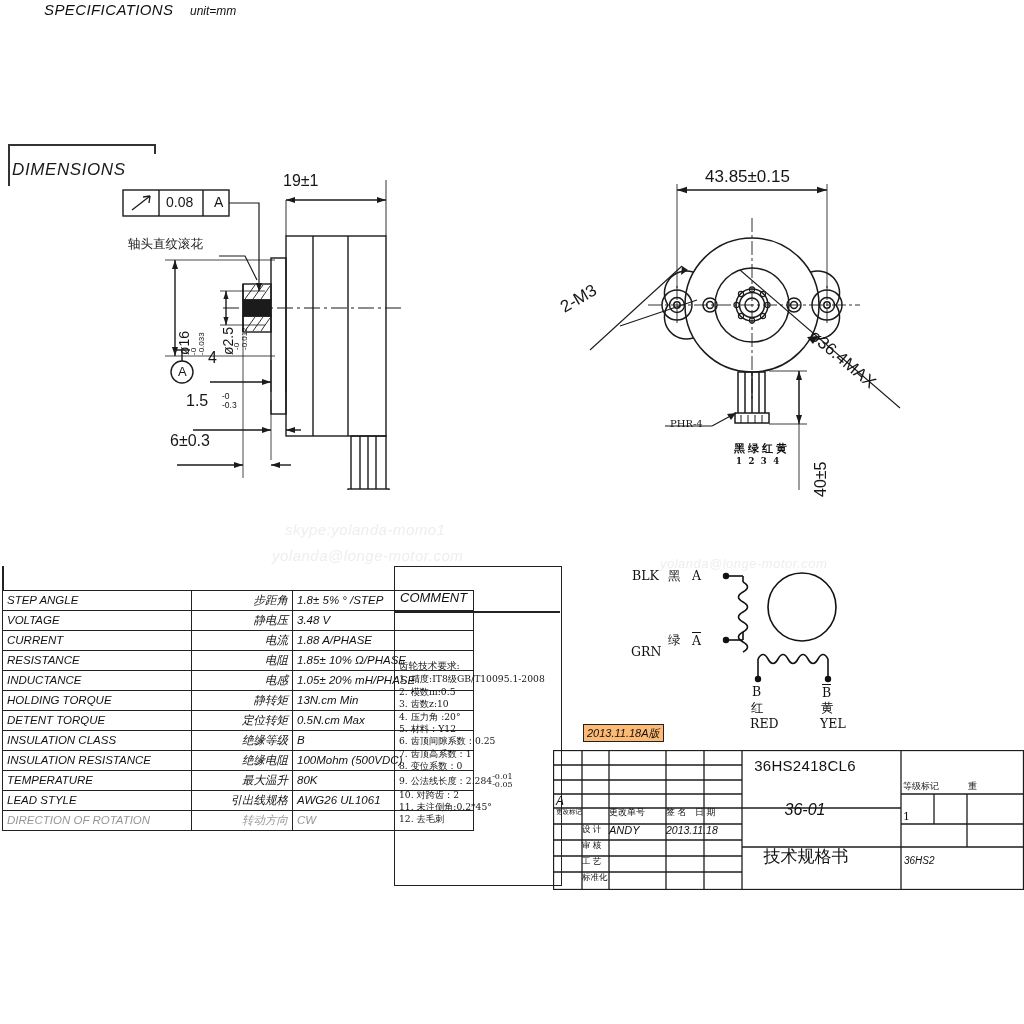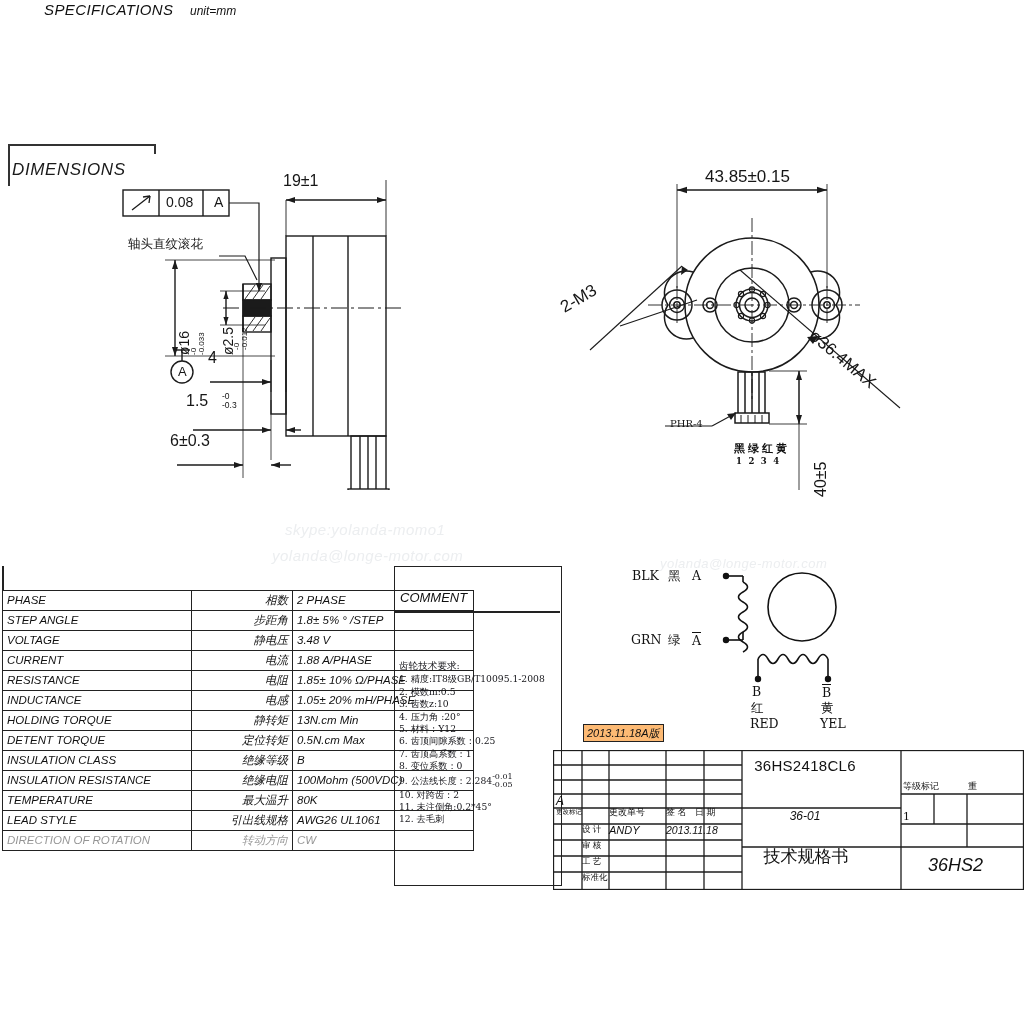--- a/index.html
+++ b/index.html
@@ -53,24 +53,24 @@
 
   
   #wiring{position:absolute;left:630px;top:548px;width:270px;height:185px;}
   #wiring .txt{position:absolute;font-family:"DejaVu Serif", serif;font-size:12.5px;color:#111;}
   #verBox{position:absolute;left:583px;top:724px;border:1.6px solid #222;
           padding:0 3px;font-size:11px;font-style:italic;font-family:"Liberation Sans",sans-serif;
           background:#fdba74;line-height:16px;height:16px;}
   #tbPart{position:absolute;left:720px;top:757px;width:170px;text-align:center;
           font-size:15px;letter-spacing:.3px;font-family:"Liberation Sans",sans-serif;}
   #tbCode{position:absolute;left:720px;top:801px;width:170px;text-align:center;
-          font-size:12px;font-style:italic;font-family:"Liberation Sans",sans-serif;margin-top:8px;}
+          font-size:16px;font-style:italic;font-family:"Liberation Sans",sans-serif;}
   #tbDoc{position:absolute;left:718px;top:845px;width:176px;text-align:center;
          font-size:17px;font-family:"DejaVu Sans",sans-serif;}
-  #tbModel{position:absolute;left:928px;top:855px;font-size:18px;font-style:italic;}
+  #tbModel{position:absolute;left:904px;top:855px;font-size:10px;font-style:italic;}
 
   
   .wm{position:absolute;color:#eceef0;font-size:15px;font-style:italic;
       letter-spacing:.5px;white-space:nowrap;}
 
   
   .dtxt{position:absolute;font-family:"Liberation Sans", sans-serif;color:#161616;}
   .cnt{position:absolute;font-family:"DejaVu Sans", sans-serif;color:#161616;}
   .rot90{transform-origin:0 0;transform:rotate(-90deg);}
   .frac{display:inline-block;font-size:8px;line-height:8px;text-align:left;vertical-align:middle;}
@@ -309,26 +309,20 @@
   <div style="position:absolute;left:736px;top:456px;font-family:'DejaVu Serif',serif;
               font-size:8.5px;letter-spacing:6.5px;font-weight:bold;">
     <span>1</span><span>2</span><span>3</span><span>4</span>
   </div>
   <div class="dtxt rot90" style="left:812px;top:497px;font-size:16px;">40±5</div>
 
   <div id="specWrap">
     <div id="specHeadRow"></div>
     <table class="spec">
       <tbody id="specBody">
-          <tr>
-            <td class="c-en">PHASE</td>
-            <td class="c-cn">相数</td>
-            <td class="c-val">2  PHASE</td>
-            <td class="c-cmt" style="border: none;"></td>
-          </tr>
           <tr>
             <td class="c-en">STEP ANGLE</td>
             <td class="c-cn">步距角</td>
             <td class="c-val">1.8± 5% ° /STEP</td>
             <td class="c-cmt" style="border: none;"></td>
           </tr>
           <tr>
             <td class="c-en">VOLTAGE</td>
             <td class="c-cn">静电压</td>
             <td class="c-val">3.48 V</td>
@@ -438,21 +432,21 @@
         <line x1="198" y1="111" x2="198" y2="131"></line>
         <circle cx="128" cy="131" r="2.4" fill="#111"></circle>
         <circle cx="198" cy="131" r="2.4" fill="#111"></circle>
       </g>
     </svg>
 
     <div class="txt" style="left:2px;top:20px;">BLK</div>
     <div class="txt" style="left:38px;top:20px;font-family:'DejaVu Sans',sans-serif;">黑</div>
     <div class="txt" style="left:62px;top:20px;">A</div>
 
-    <div class="txt" style="left:1px;top:84px;">GRN</div>
+    <div class="txt" style="left:1px;top:96px;">GRN</div>
     <div class="txt" style="left:38px;top:84px;font-family:'DejaVu Sans',sans-serif;">绿</div>
     <div class="txt" style="left:62px;top:84px;border-top:1.4px solid #111;padding-top:0px;">A</div>
 
     <div class="txt" style="left:122px;top:136px;">B</div>
     <div class="txt" style="left:121px;top:152px;font-family:'DejaVu Sans',sans-serif;">红</div>
     <div class="txt" style="left:120px;top:168px;">RED</div>
 
     <div class="txt" style="left:192px;top:136px;border-top:1.4px solid #111;">B</div>
     <div class="txt" style="left:191px;top:152px;font-family:'DejaVu Sans',sans-serif;">黄</div>
     <div class="txt" style="left:190px;top:168px;">YEL</div>

